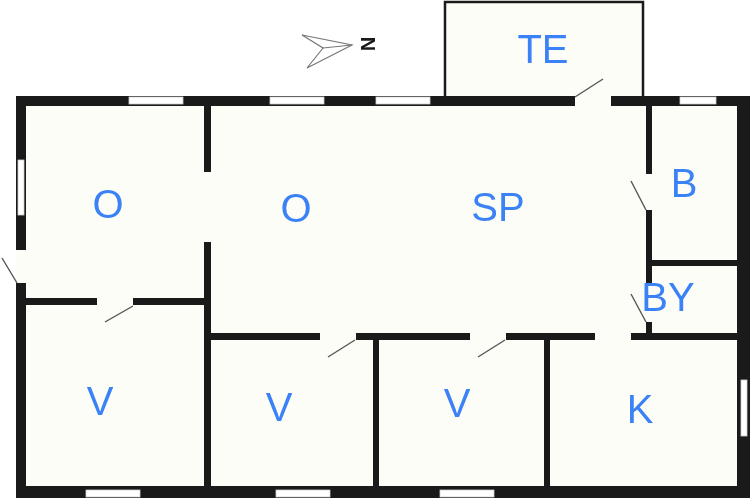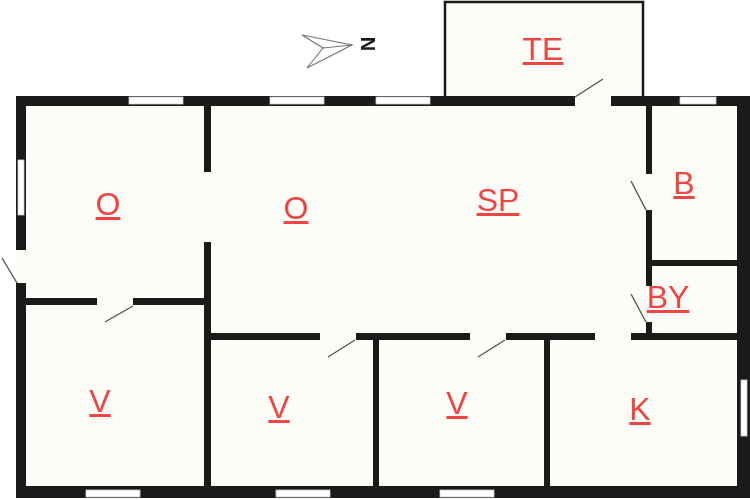--- a/index.html
+++ b/index.html
@@ -1,26 +1,25 @@
 <!DOCTYPE html>
 <html><head>
 <meta charset="utf-8">
 <style>
   html, body { margin: 0; padding: 0; background: #ffffff; }
   body { width: 750px; height: 500px; position: relative; overflow: hidden; }
   .plan { position: absolute; left: 0; top: 0; width: 750px; height: 500px; }
   .label {
     position: absolute;
     font-family: "Liberation Sans", "DejaVu Sans", sans-serif;
-    font-size: 32px;
-    color: #ef4444;
+    font-size: 40px;
+    color: #3b82f6;
     transform: translate(-50%, -50%);
     white-space: nowrap;
     line-height: 1;
-    text-decoration: underline;
   }
   .north-letter {
     position: absolute;
     font-family: "Liberation Sans", "DejaVu Sans", sans-serif;
     font-size: 20px;
     font-weight: bold;
     color: #1a1a1a;
     left: 368px; top: 44px;
     transform: translate(-50%, -50%) rotate(90deg);
     line-height: 1;
@@ -90,19 +89,19 @@
     <polygon points="302,35 352,45 307,68 323,48"></polygon>
     <line x1="323" y1="48" x2="352" y2="45"></line>
   </g>
 </svg>
 
 <div class="north-letter">N</div>
 
 <div class="label" style="left:543px; top:49px;">TE</div>
 <div class="label" style="left:108px; top:204px;">O</div>
 <div class="label" style="left:296px; top:208px;">O</div>
-<div class="label" style="left:498px; top:200px;">SP</div>
+<div class="label" style="left:498px; top:207px;">SP</div>
 <div class="label" style="left:684px; top:183px;">B</div>
 <div class="label" style="left:668px; top:297px;">BY</div>
 <div class="label" style="left:100px; top:401px;">V</div>
 <div class="label" style="left:279px; top:407px;">V</div>
 <div class="label" style="left:457px; top:403px;">V</div>
 <div class="label" style="left:640px; top:409px;">K</div>
 
 </body></html>

